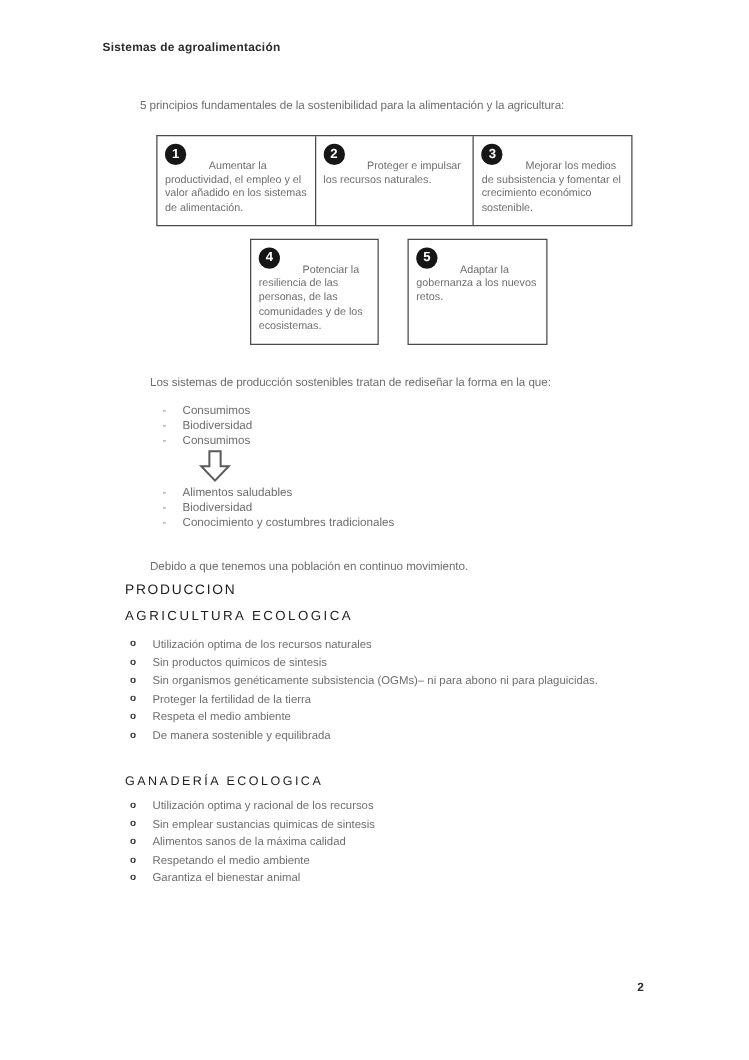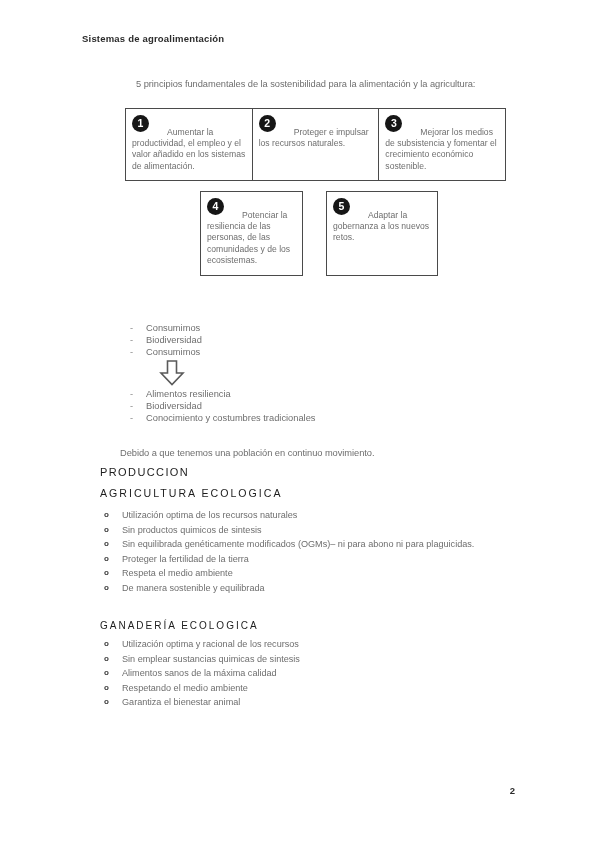--- a/index.html
+++ b/index.html
@@ -28,21 +28,21 @@
     top: 33px;
     font-size: 9.5px;
     font-weight: bold;
     color: #2b2b2b;
     letter-spacing: 0.2px;
   }
 
   
   .intro-line {
     position: absolute;
-    left: 136px;
+    left: 112px;
     top: 79px;
     font-size: 9.3px;
     color: #6e6e6e;
     letter-spacing: -0.05px;
     white-space: nowrap;
   }
 
   
   .principles-row1 {
     position: absolute;
@@ -225,20 +225,21 @@
     <div class="pbox-standalone pbox-4">
       <div class="pnum">4</div>
       <div class="ptext">Potenciar la resiliencia de las personas, de las comunidades y de los ecosistemas.</div>
     </div>
     <div class="pbox-standalone pbox-5">
       <div class="pnum">5</div>
       <div class="ptext">Adaptar la gobernanza a los nuevos retos.</div>
     </div>
   </div>
 
+  <div class="para para-redisenar">Los sistemas de producción sostenibles tratan de rediseñar la forma en la que:</div>
 
   <ul class="dash-list dash-list-1">
     <li>
       <span class="dash">-</span>
       <span>Consumimos</span>
     </li>
     <li>
       <span class="dash">-</span>
       <span>Biodiversidad</span>
     </li>
@@ -250,21 +251,21 @@
 
   <div class="down-arrow">
     <svg viewBox="0 0 28 26" width="28" height="26" aria-hidden="true">
       <polygon points="9.5,1 18.5,1 18.5,13 25,13 14,24.5 3,13 9.5,13" fill="#ffffff" stroke="#5a5a5a" stroke-width="1.6" stroke-linejoin="miter"></polygon>
     </svg>
   </div>
 
   <ul class="dash-list dash-list-2">
     <li>
       <span class="dash">-</span>
-      <span>Alimentos resiliencia</span>
+      <span>Alimentos saludables</span>
     </li>
     <li>
       <span class="dash">-</span>
       <span>Biodiversidad</span>
     </li>
     <li>
       <span class="dash">-</span>
       <span>Conocimiento y costumbres tradicionales</span>
     </li>
   </ul>
@@ -279,21 +280,21 @@
     <li>
       <span class="obul">o</span>
       <span>Utilización optima de los recursos naturales</span>
     </li>
     <li>
       <span class="obul">o</span>
       <span>Sin productos quimicos de sintesis</span>
     </li>
     <li class="wrapline">
       <span class="obul">o</span>
-      <span>Sin equilibrada genéticamente modificados (OGMs)– ni para abono ni para plaguicidas.</span>
+      <span>Sin organismos genéticamente subsistencia (OGMs)– ni para abono ni para plaguicidas.</span>
     </li>
     <li>
       <span class="obul">o</span>
       <span>Proteger la fertilidad de la tierra</span>
     </li>
     <li>
       <span class="obul">o</span>
       <span>Respeta el medio ambiente</span>
     </li>
     <li>

